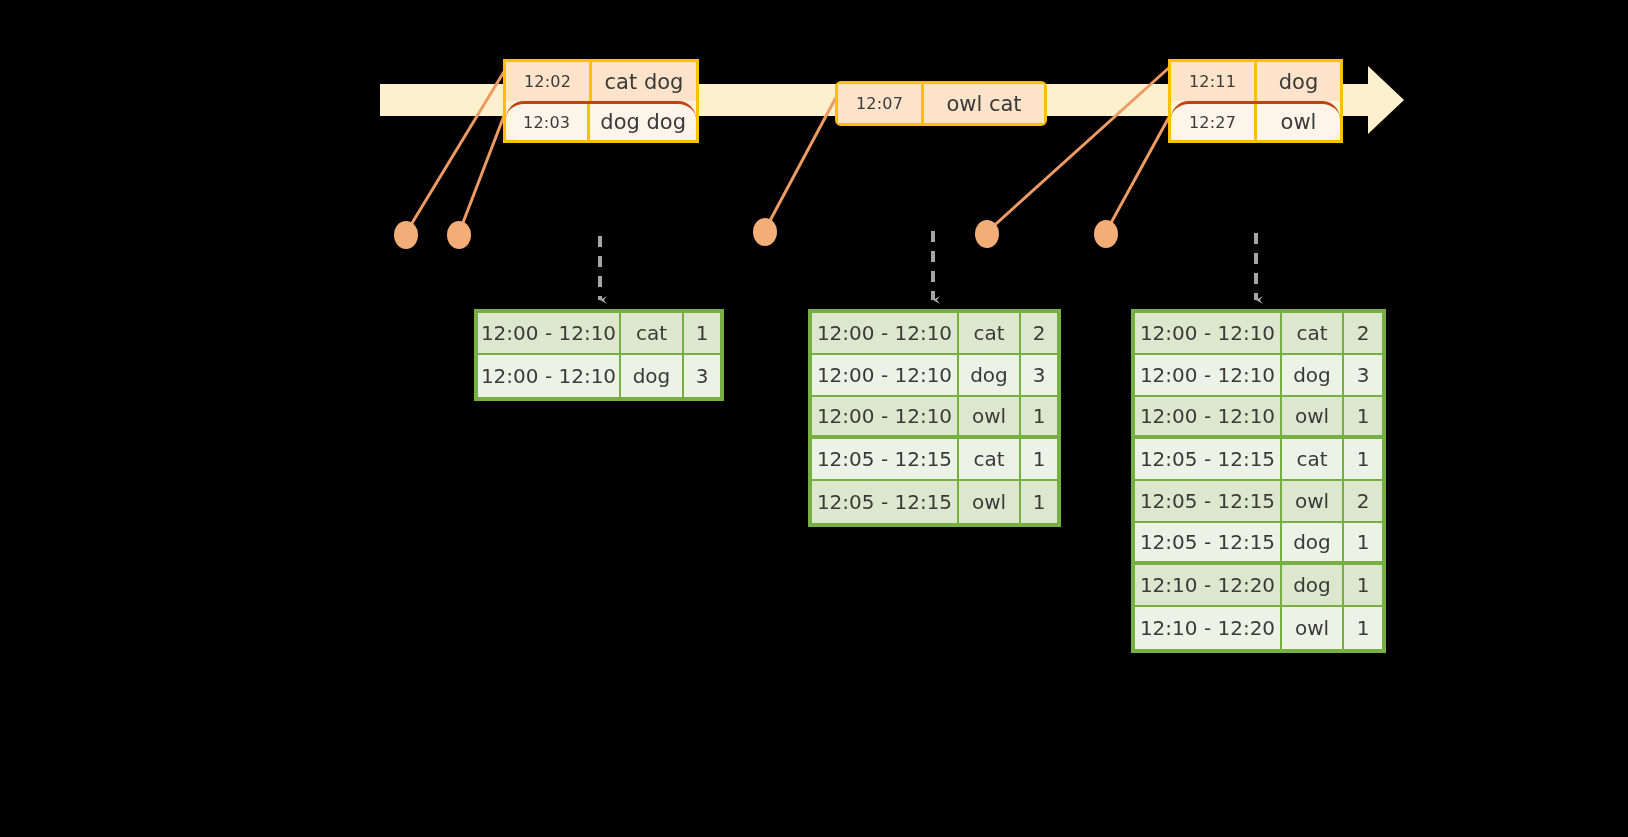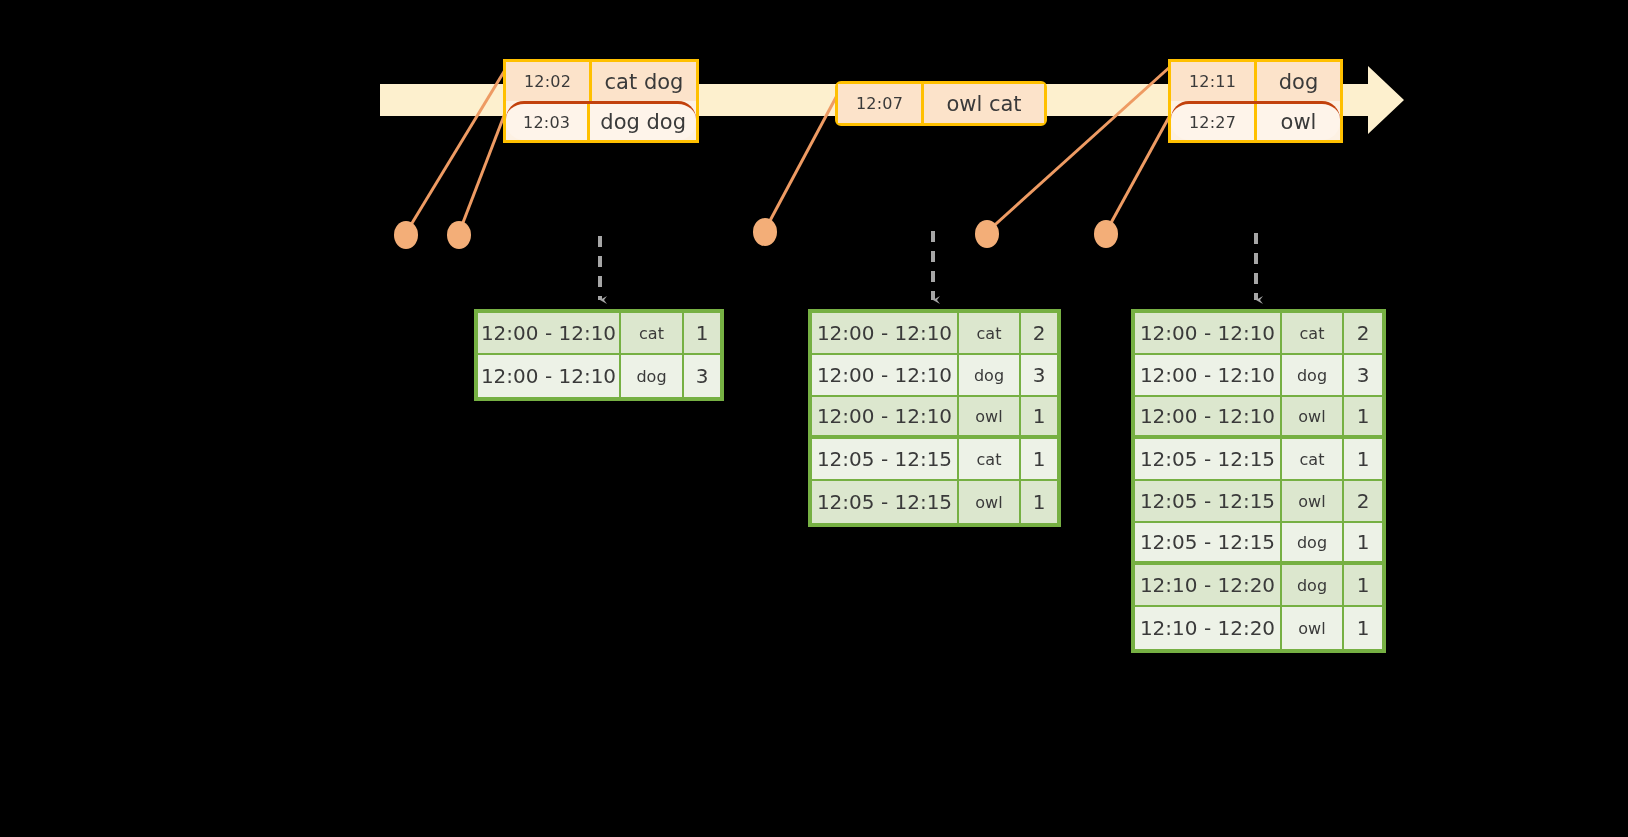--- a/index.html
+++ b/index.html
@@ -104,21 +104,21 @@
     font-size: 20px;
     color: #3a3a3a;
     border-right: 2px solid #76B043;
     white-space: nowrap;
   }
   .cell-key {
     box-sizing: border-box;
     display: flex;
     align-items: center;
     justify-content: center;
-    font-size: 16px;
+    font-size: 20px;
     color: #3a3a3a;
     border-right: 2px solid #76B043;
   }
   .cell-count {
     box-sizing: border-box;
     display: flex;
     align-items: center;
     justify-content: center;
     font-size: 20px;
     color: #3a3a3a;

